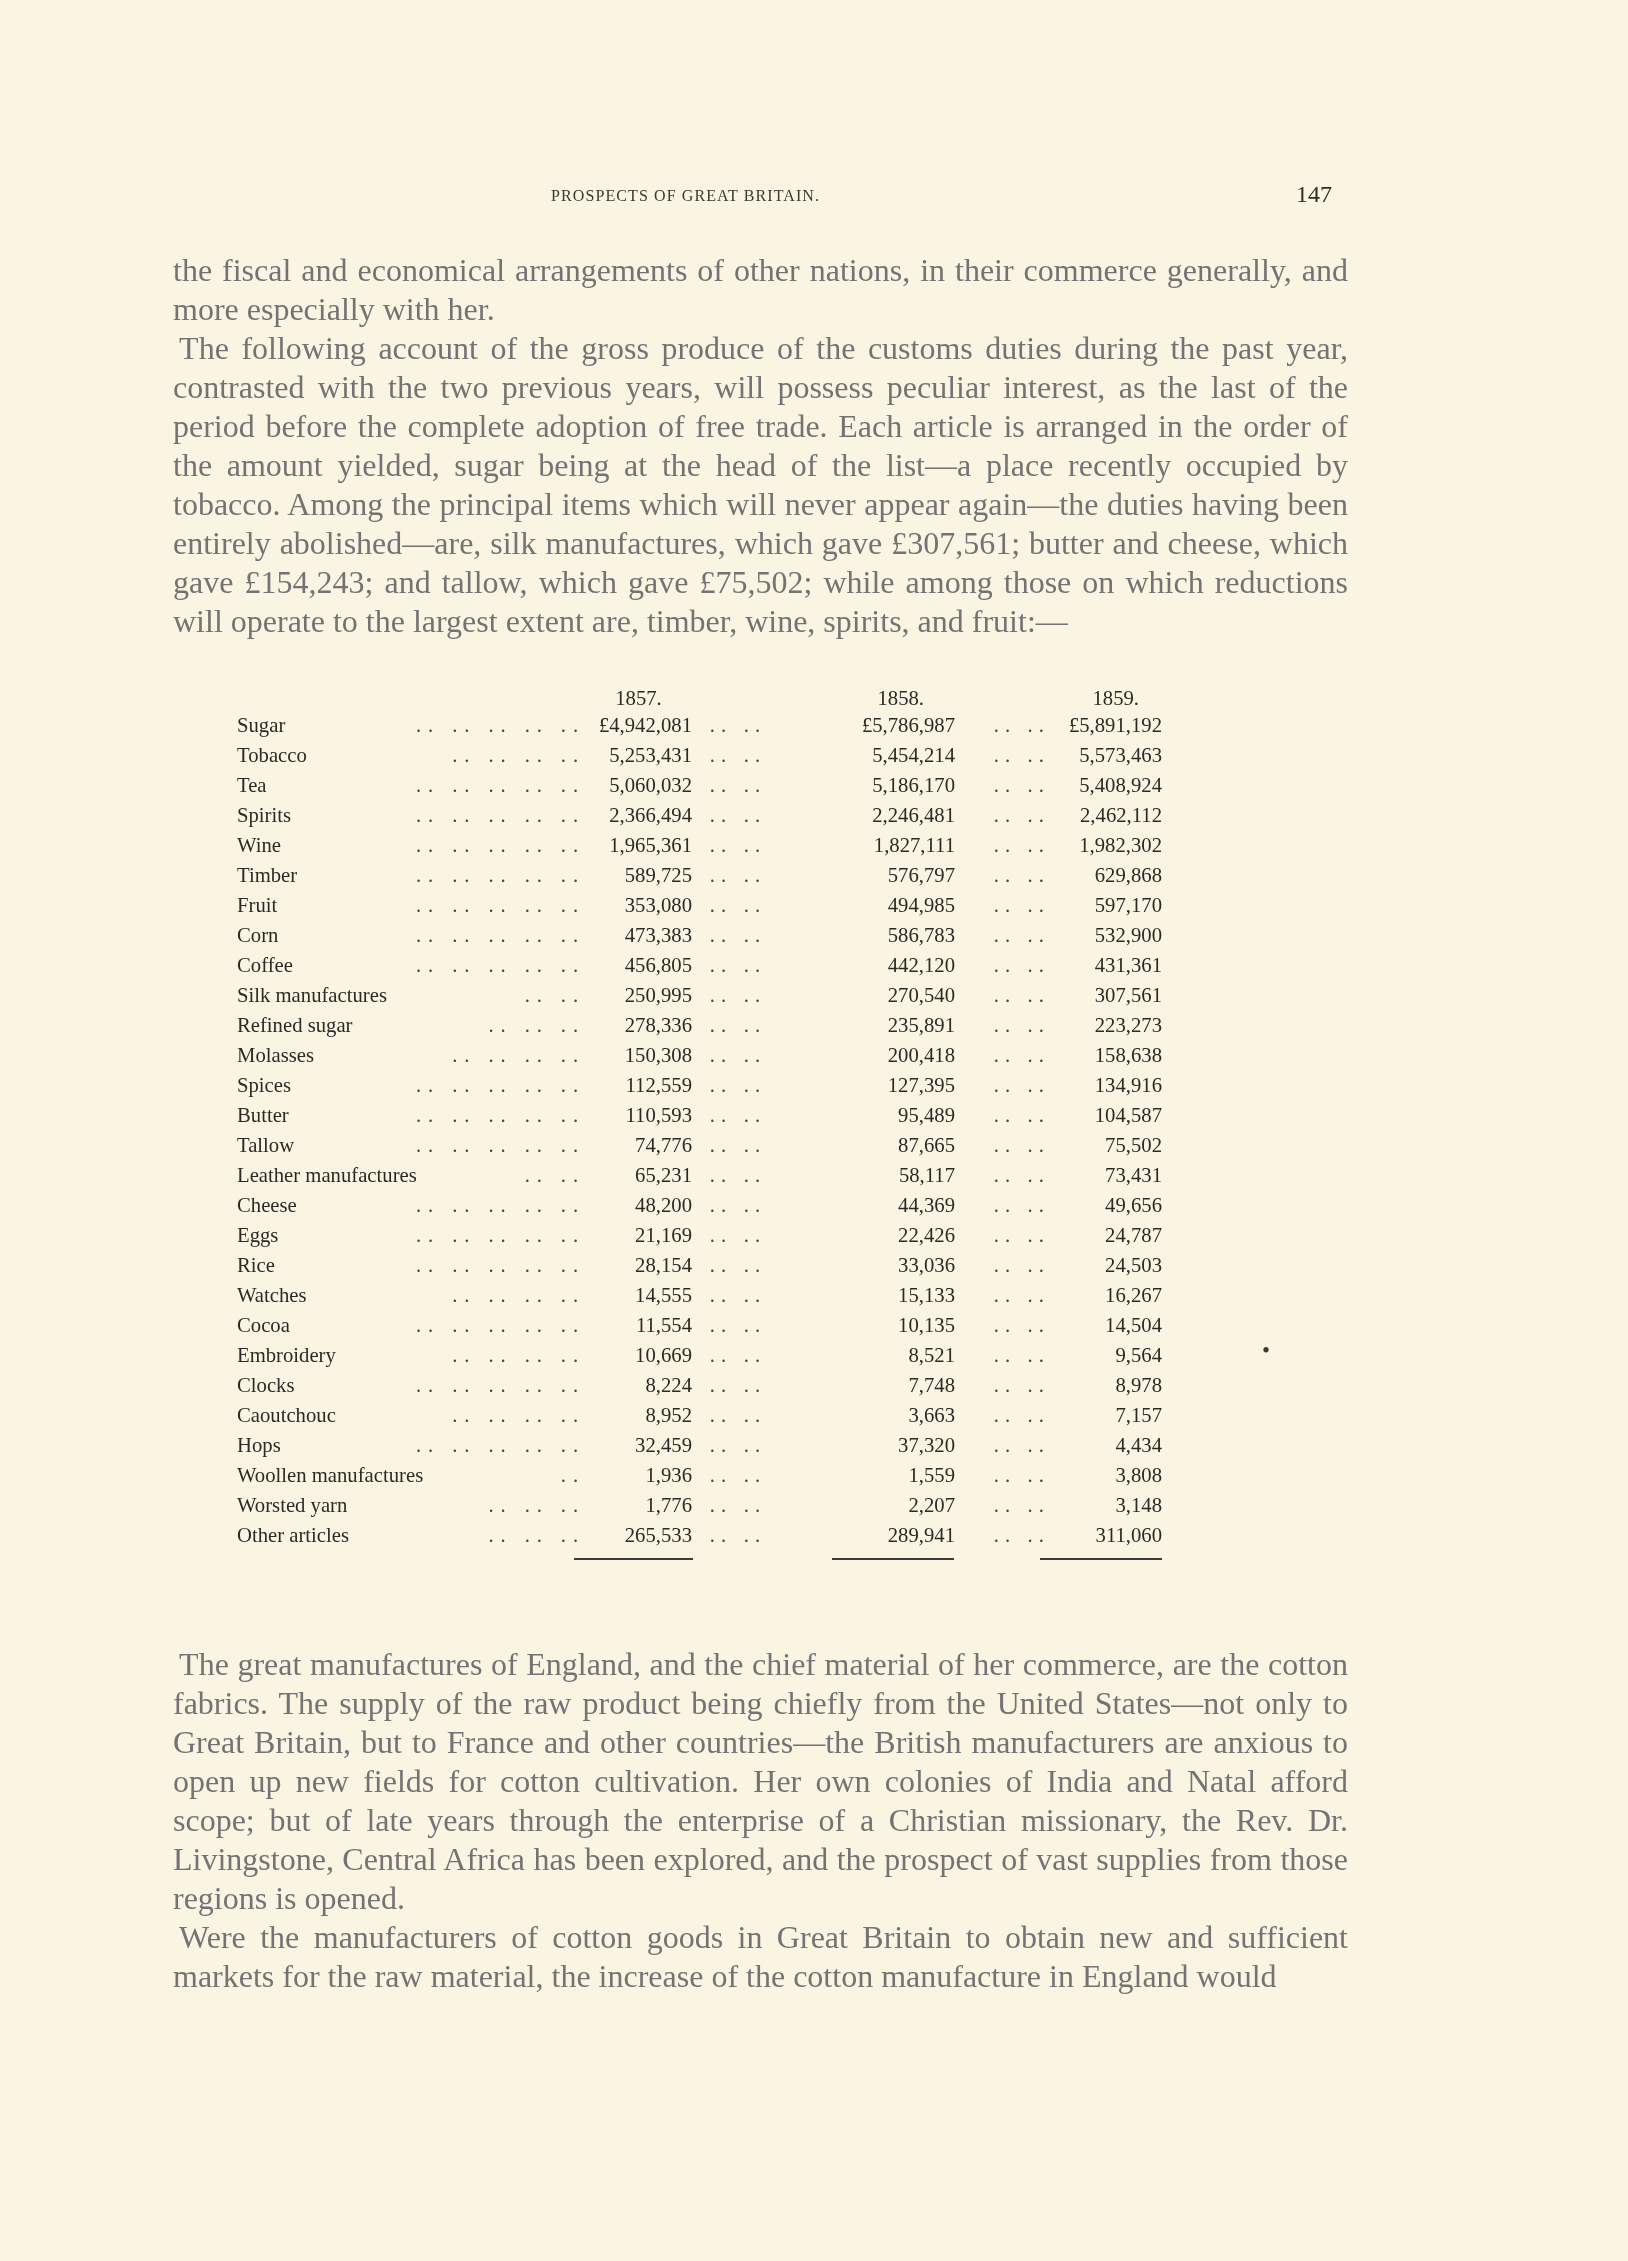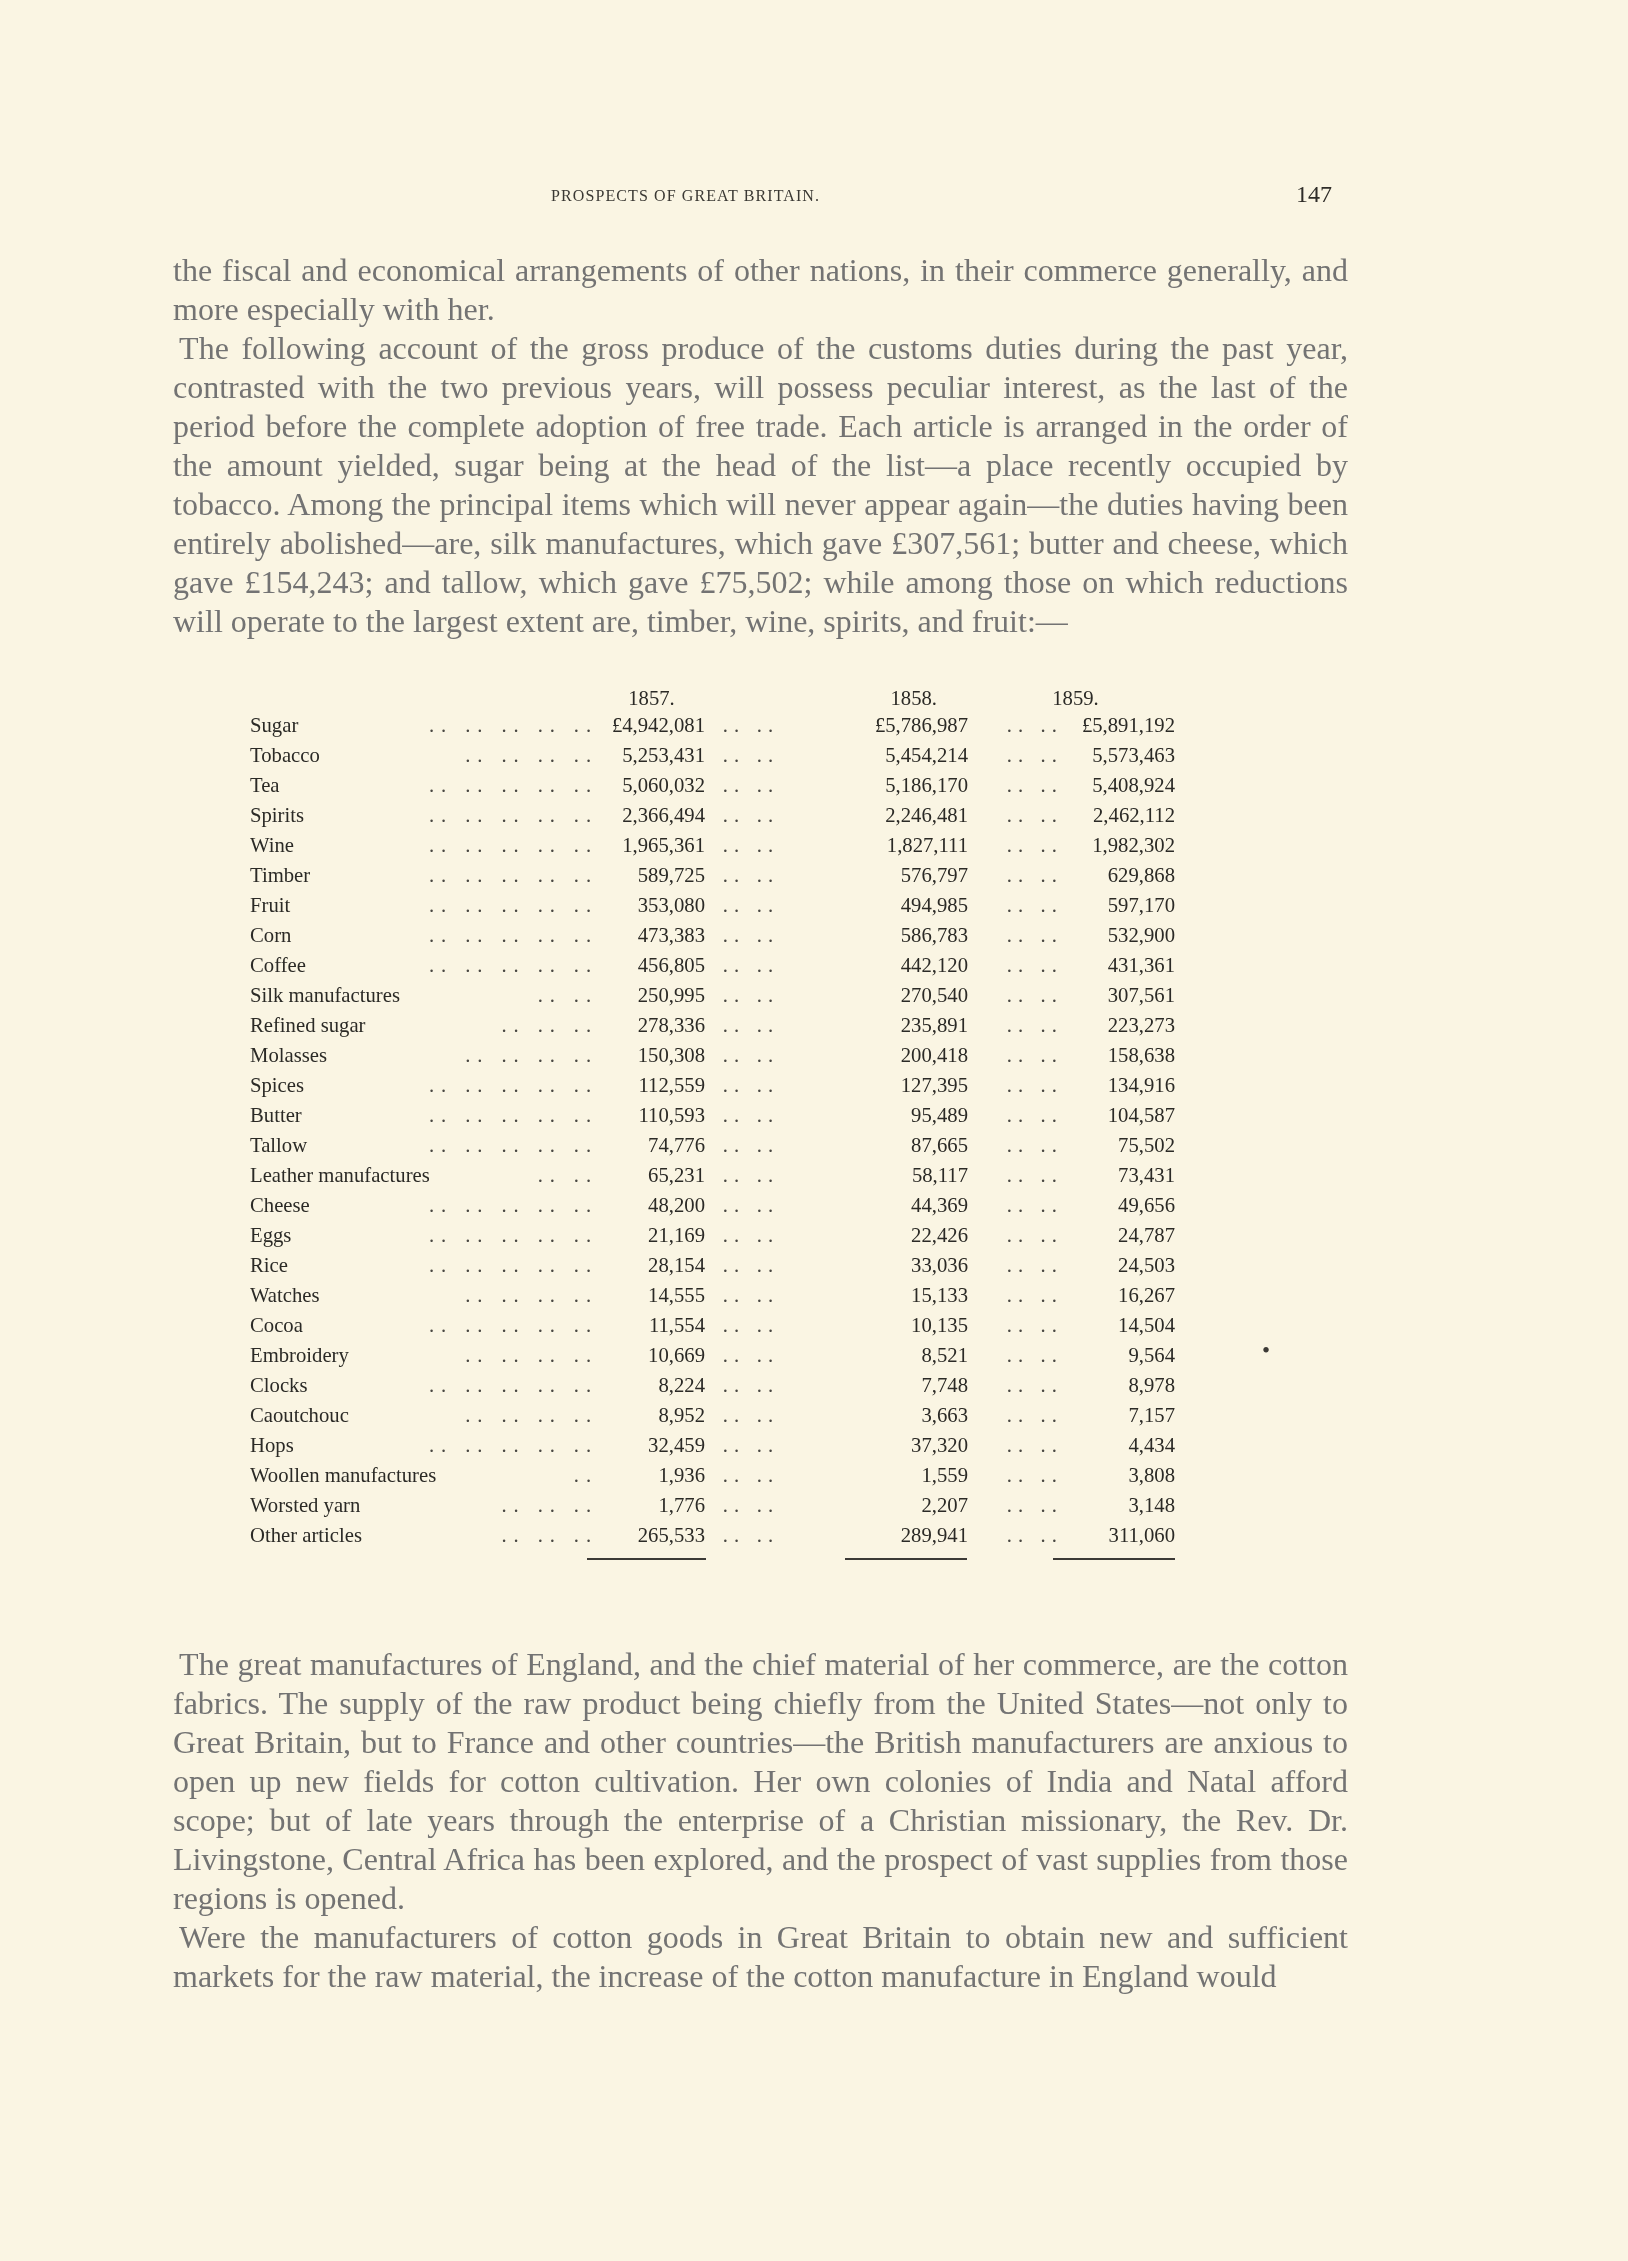--- a/index.html
+++ b/index.html
@@ -51,21 +51,21 @@
     .text-block p.indent {
       text-indent: 6.1px;
     }
     .block-1 { top: 251px; }
     .block-2 { top: 1645px; }
 
     
     .customs-table {
       position: absolute;
       top: 675px;
-      left: 250px;
+      left: 237px;
       width: 995px;
       font-size: 20.7px;
       color: #2b2a26;
     }
     .t-head {
       display: flex;
       height: 35px;
       align-items: flex-end;
     }
     .t-row {
@@ -131,21 +131,21 @@
     <p class="indent">The following account of the gross produce of the customs duties during the past year, contrasted with the two previous years, will possess peculiar interest, as the last of the period before the complete adoption of free trade. Each article is arranged in the order of the amount yielded, sugar being at the head of the list—a place recently occupied by tobacco. Among the principal items which will never appear again—the duties having been entirely abolished—are, silk manufactures, which gave £307,561; butter and cheese, which gave £154,243; and tallow, which gave £75,502; while among those on which reductions will operate to the largest extent are, timber, wine, spirits, and fruit:—</p>
   </div>
 
   <div class="customs-table">
     <div class="t-head">
       <div class="c-name"></div>
       <div class="c-val">1857.</div>
       <div class="c-gap"></div>
       <div class="c-val c-val2" style="text-align:right;padding-right:31px;box-sizing:border-box;">1858.</div>
       <div class="c-gap" style="width:31px"></div>
-      <div class="c-val c-val3" style="text-align:center;padding-right:23px;box-sizing:border-box;">1859.</div>
+      <div class="c-val c-val3" style="text-align:right;padding-right:23px;box-sizing:border-box;">1859.</div>
     </div>
 
     <div id="table-body">
         <div class="t-row">
           <div class="c-name">
             <span>Sugar</span>
             <span class="leader">.. .. .. .. ..</span>
           </div>
           <div class="c-val">£4,942,081</div>
           <div class="c-gap">.. ..</div>

